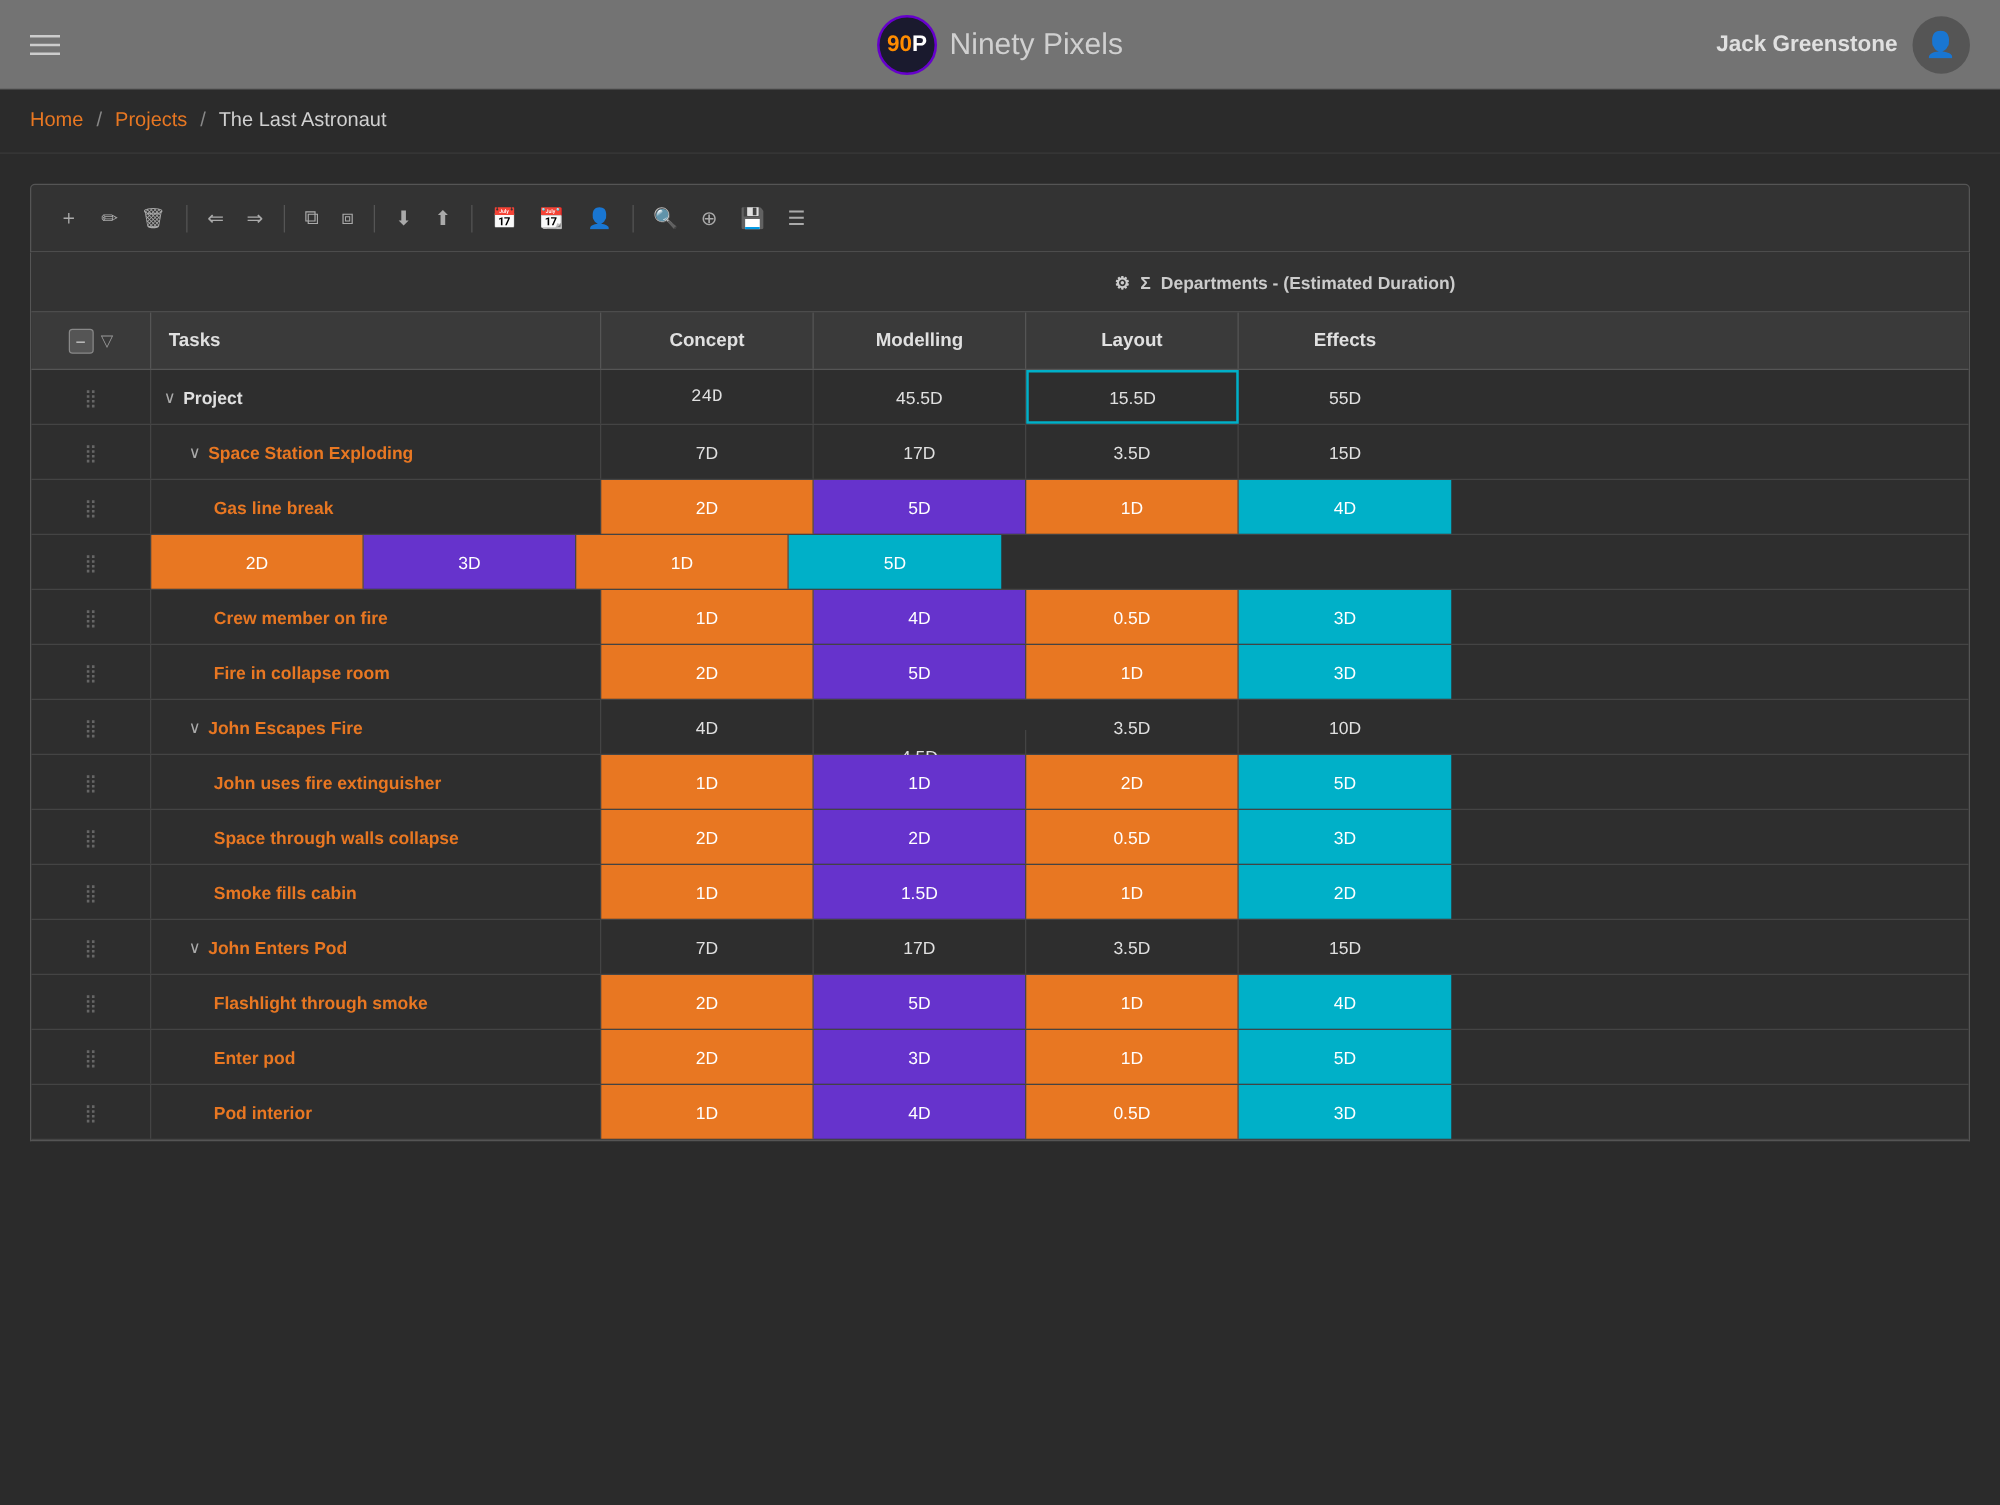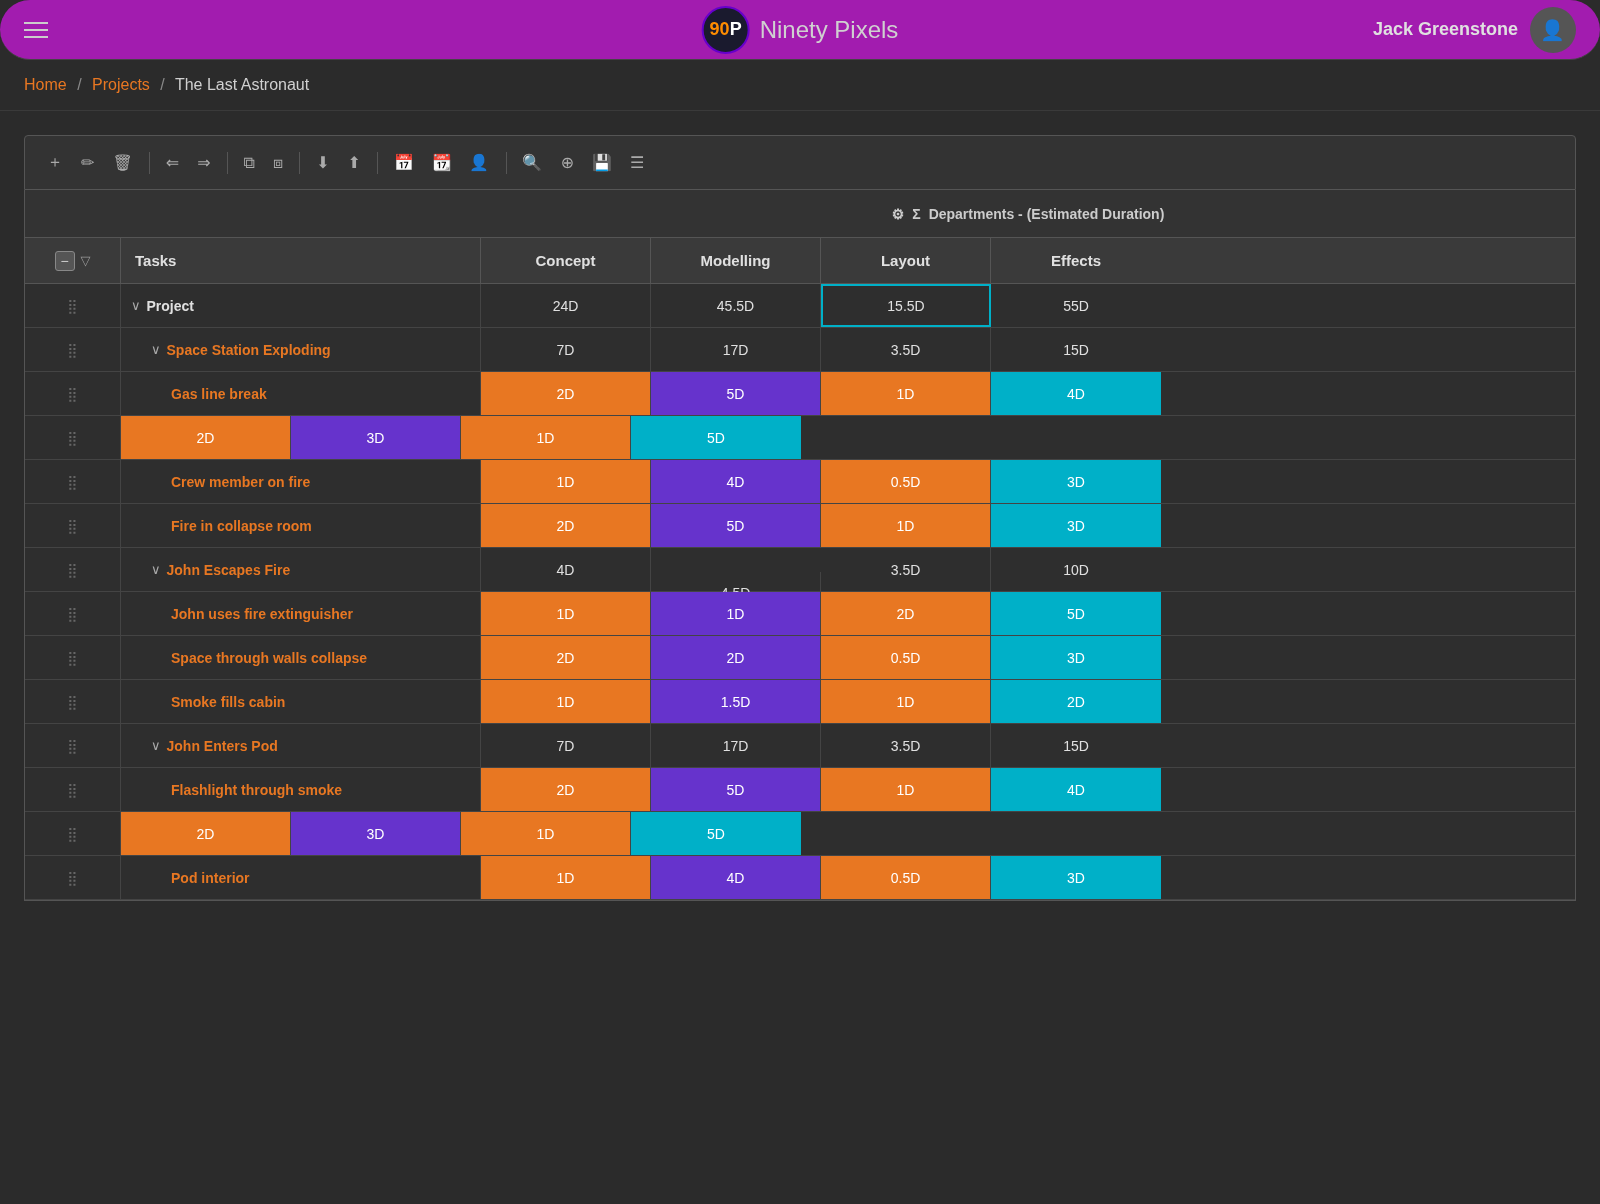--- a/index.html
+++ b/index.html
@@ -5,27 +5,26 @@
     * { box-sizing: border-box; margin: 0; padding: 0; }
     body {
       background: #2b2b2b;
       font-family: -apple-system, BlinkMacSystemFont, 'Segoe UI', Arial, sans-serif;
       color: #e0e0e0;
       min-height: 1204px;
     }
 
     
     .top-nav {
-      background: #a21caf;
+      background: #737373;
       border-bottom: 1px solid #444;
       display: flex;
       align-items: center;
       padding: 0 24px;
-      height: 60px;
-      border-radius: 32px;
+      height: 72px;
     }
     .hamburger-icon {
       display: flex; flex-direction: column; gap: 5px; cursor: pointer; margin-right: auto;
     }
     .hamburger-icon span { display: block; width: 24px; height: 2px; background: #ccc; }
     .brand {
       display: flex; align-items: center; gap: 10px;
       position: absolute; left: 50%; transform: translateX(-50%);
     }
     .logo-circle {
@@ -268,21 +267,21 @@
 
     <div id="table-body">
         <div class="data-row">
           <div class="cell-stub">
             <span class="grid-icon">⣿</span>
           </div>
           <div class="cell-task" style="padding-left: 10px;">
             <button class="expand-btn">∨</button>
             <span class="task-project">Project</span>
           </div>
-          <div class="cell-val " style="position: relative;">24D</div>
+          <div class="cell-val " style="position: relative; font-family: Liberation Mono, monospace;">24D</div>
           <div class="cell-val " style="position: relative;">45.5D</div>
           <div class="cell-val cell-highlighted" style="position: relative;">15.5D</div>
           <div class="cell-val " style="position: relative;">55D</div>
         </div>
         <div class="data-row">
           <div class="cell-stub">
             <span class="grid-icon">⣿</span>
           </div>
           <div class="cell-task" style="padding-left: 30px;">
             <button class="expand-btn">∨</button>
@@ -409,20 +408,23 @@
           </div>
           <div class="cell-val bg-orange" style="position: relative;">2D</div>
           <div class="cell-val bg-purple" style="position: relative;">5D</div>
           <div class="cell-val bg-orange" style="position: relative;">1D</div>
           <div class="cell-val bg-cyan" style="position: relative;">4D<span class="three-dots">⋮</span></div>
         </div>
         <div class="data-row">
           <div class="cell-stub">
             <span class="grid-icon">⣿</span>
           </div>
+          <div class="cell-task" style="padding-left: 50px;">
+            <span class="task-orange">Enter pod</span>
+          </div>
           <div class="cell-val bg-orange" style="position: relative;">2D</div>
           <div class="cell-val bg-purple" style="position: relative;">3D</div>
           <div class="cell-val bg-orange" style="position: relative;">1D</div>
           <div class="cell-val bg-cyan" style="position: relative;">5D</div>
         </div>
         <div class="data-row">
           <div class="cell-stub">
             <span class="grid-icon">⣿</span>
           </div>
           <div class="cell-task" style="padding-left: 50px;">

